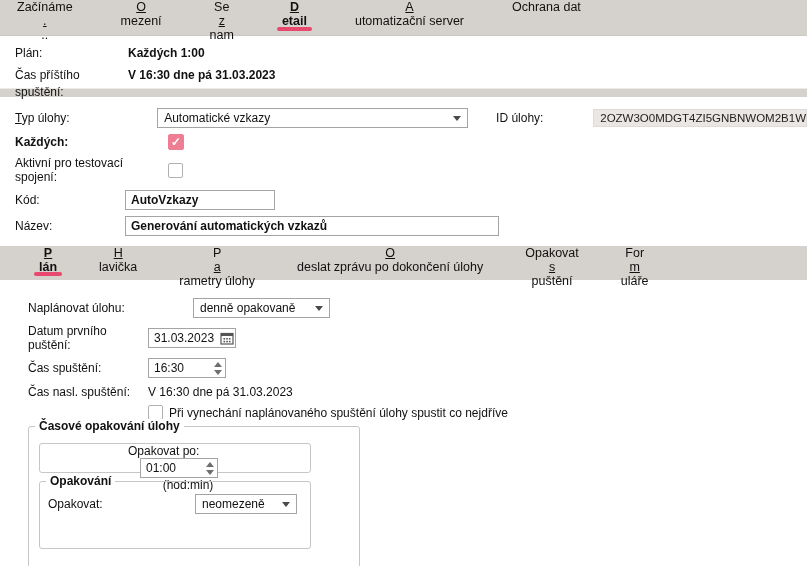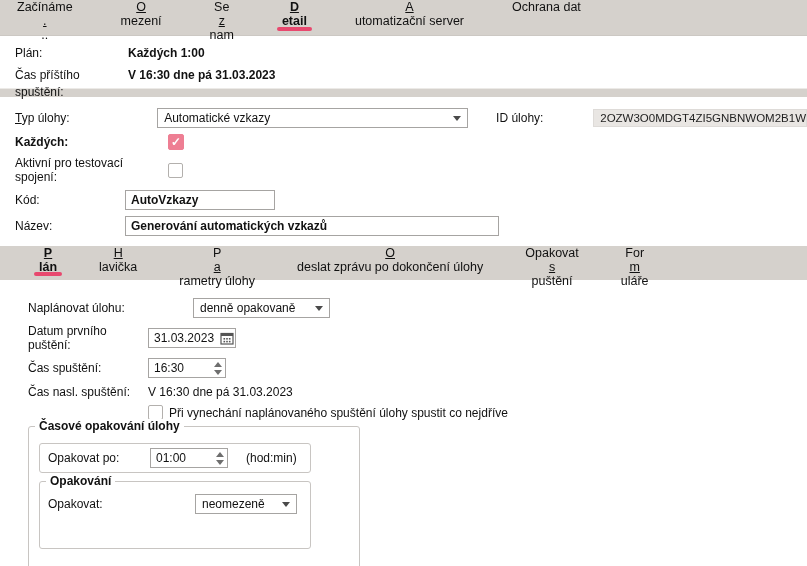--- a/index.html
+++ b/index.html
@@ -162,20 +162,21 @@
     top: -8px; left: 6px;
     background: #fff;
     padding: 0 4px;
     font-weight: bold;
     white-space: nowrap;
   }
   .innerbox {
     width: 272px;
     border: 1px solid #c8c5c2;
     border-radius: 3px;
+    flex-direction: column;
   }
   .innerbox.row1 {
     height: 30px;
     display: flex;
     align-items: center;
     padding-left: 8px;
   }
   .innerbox.row1 .lbl { width: 102px; }
   .innerbox.grp2 {
     position: relative;

